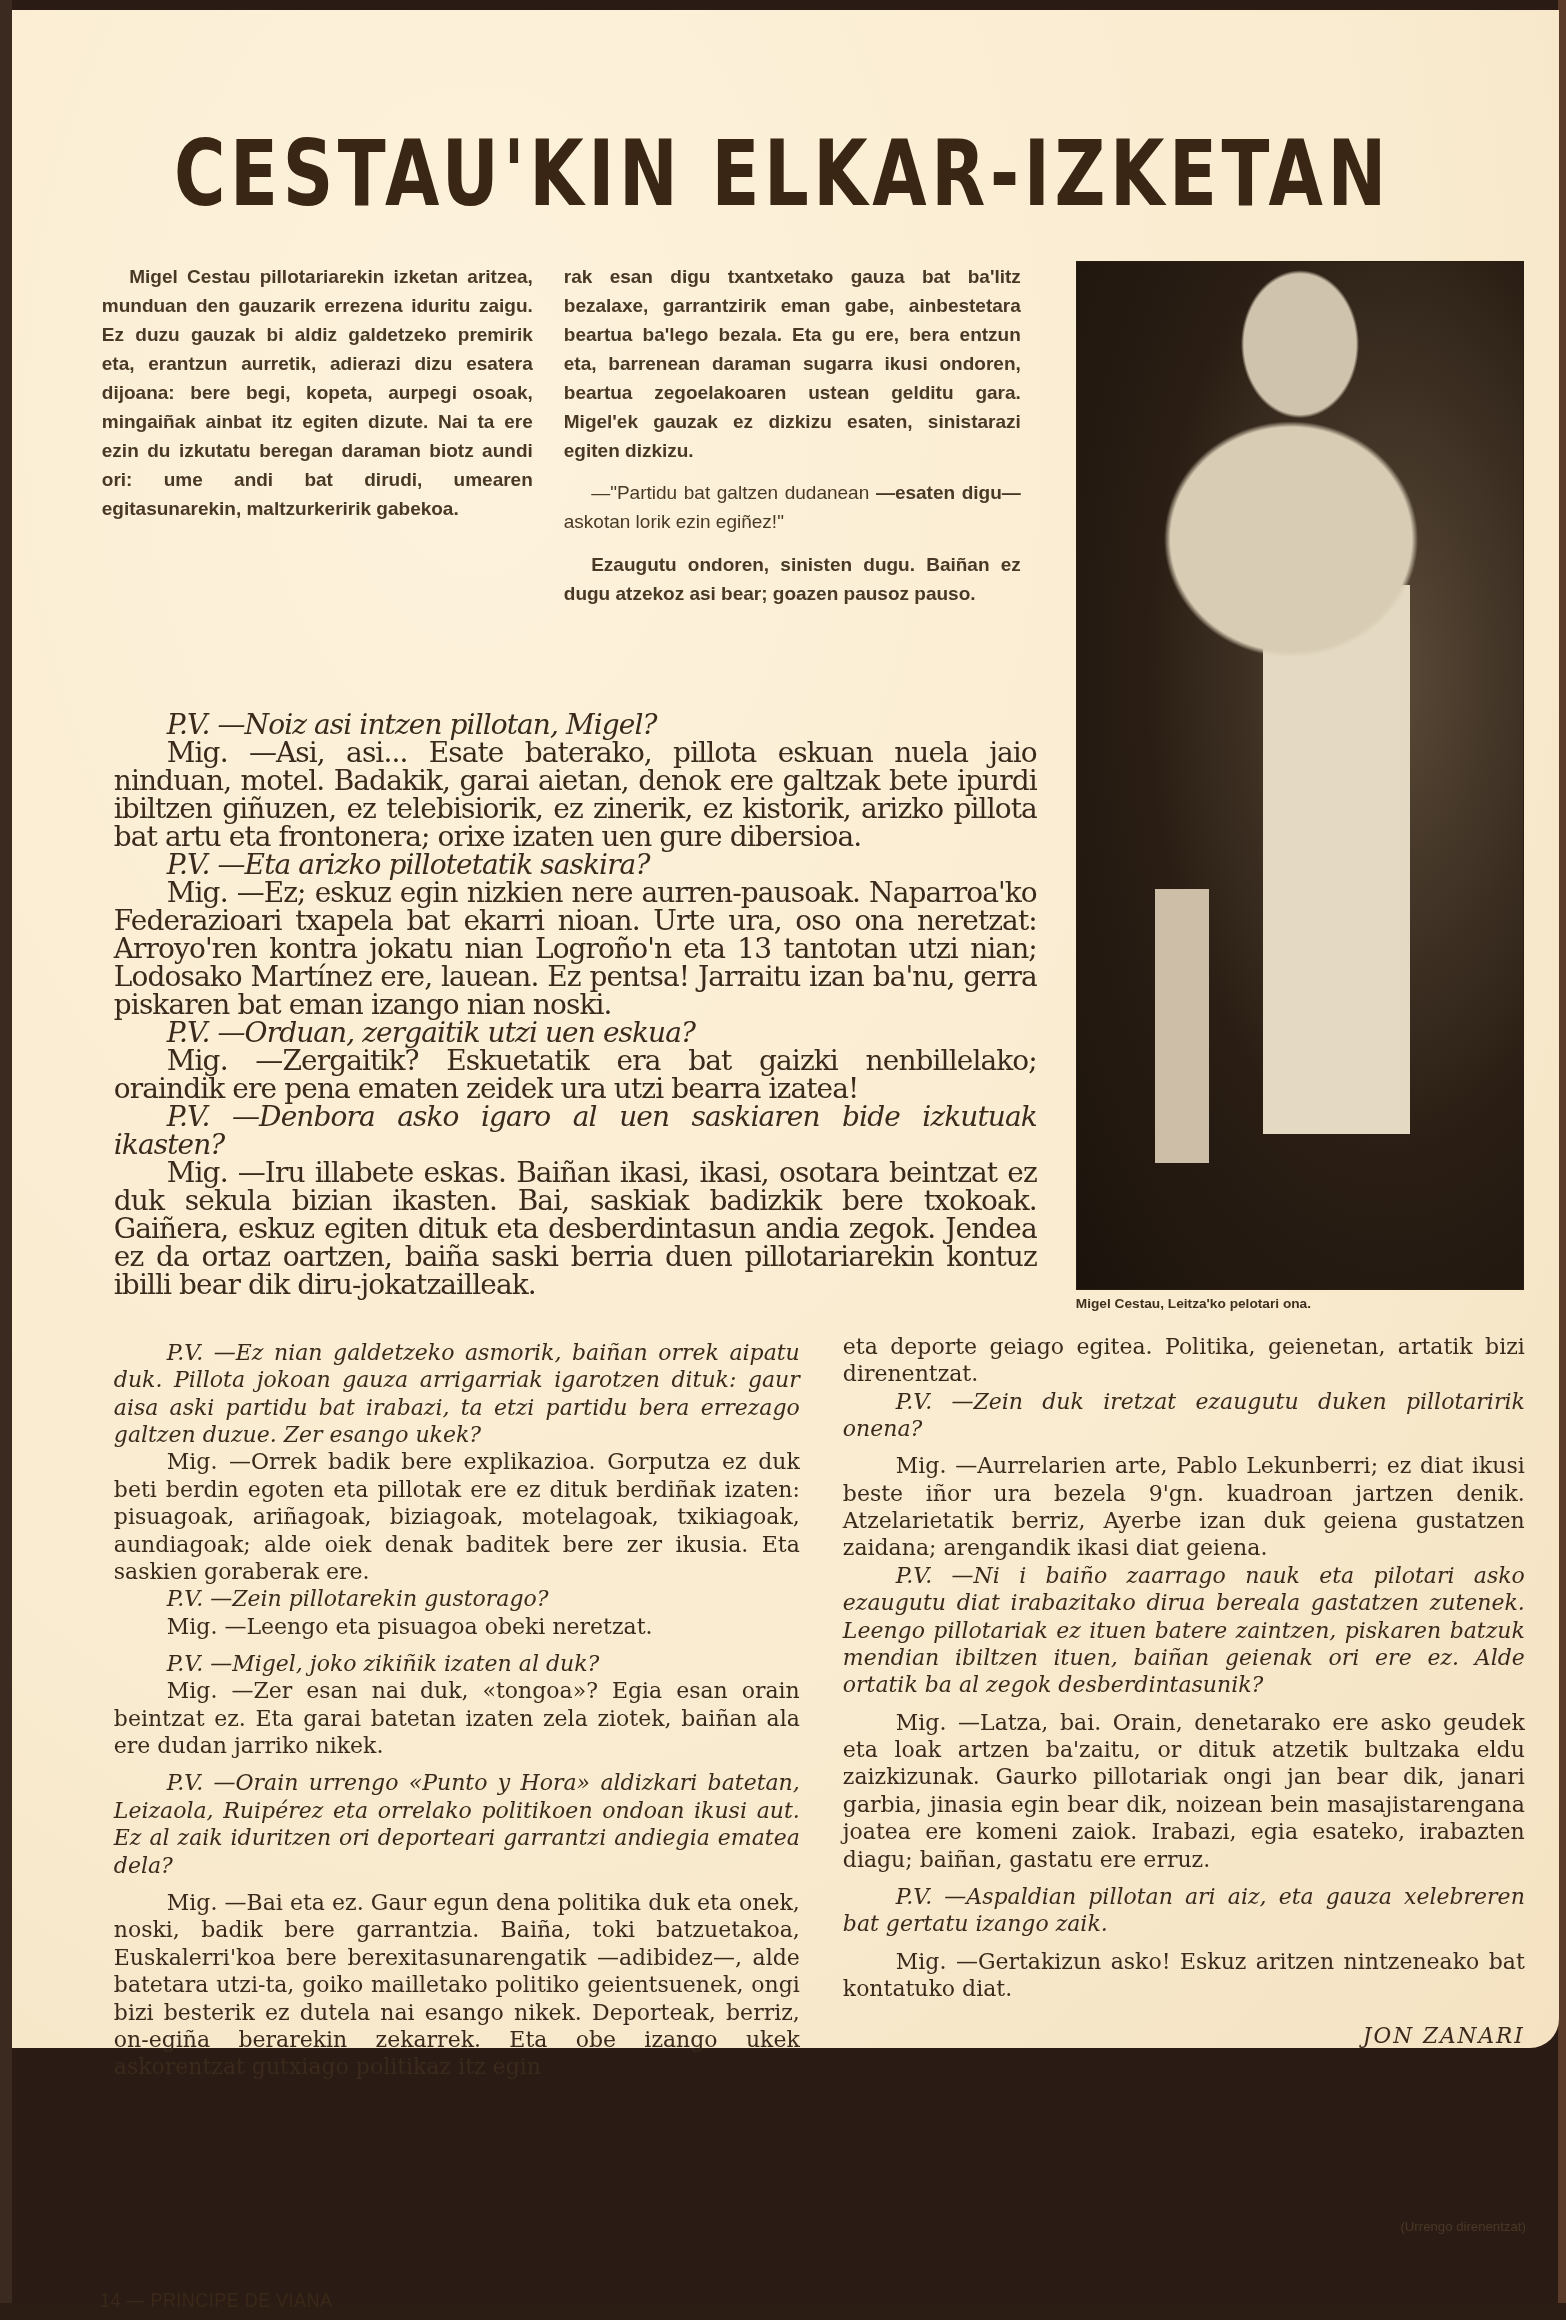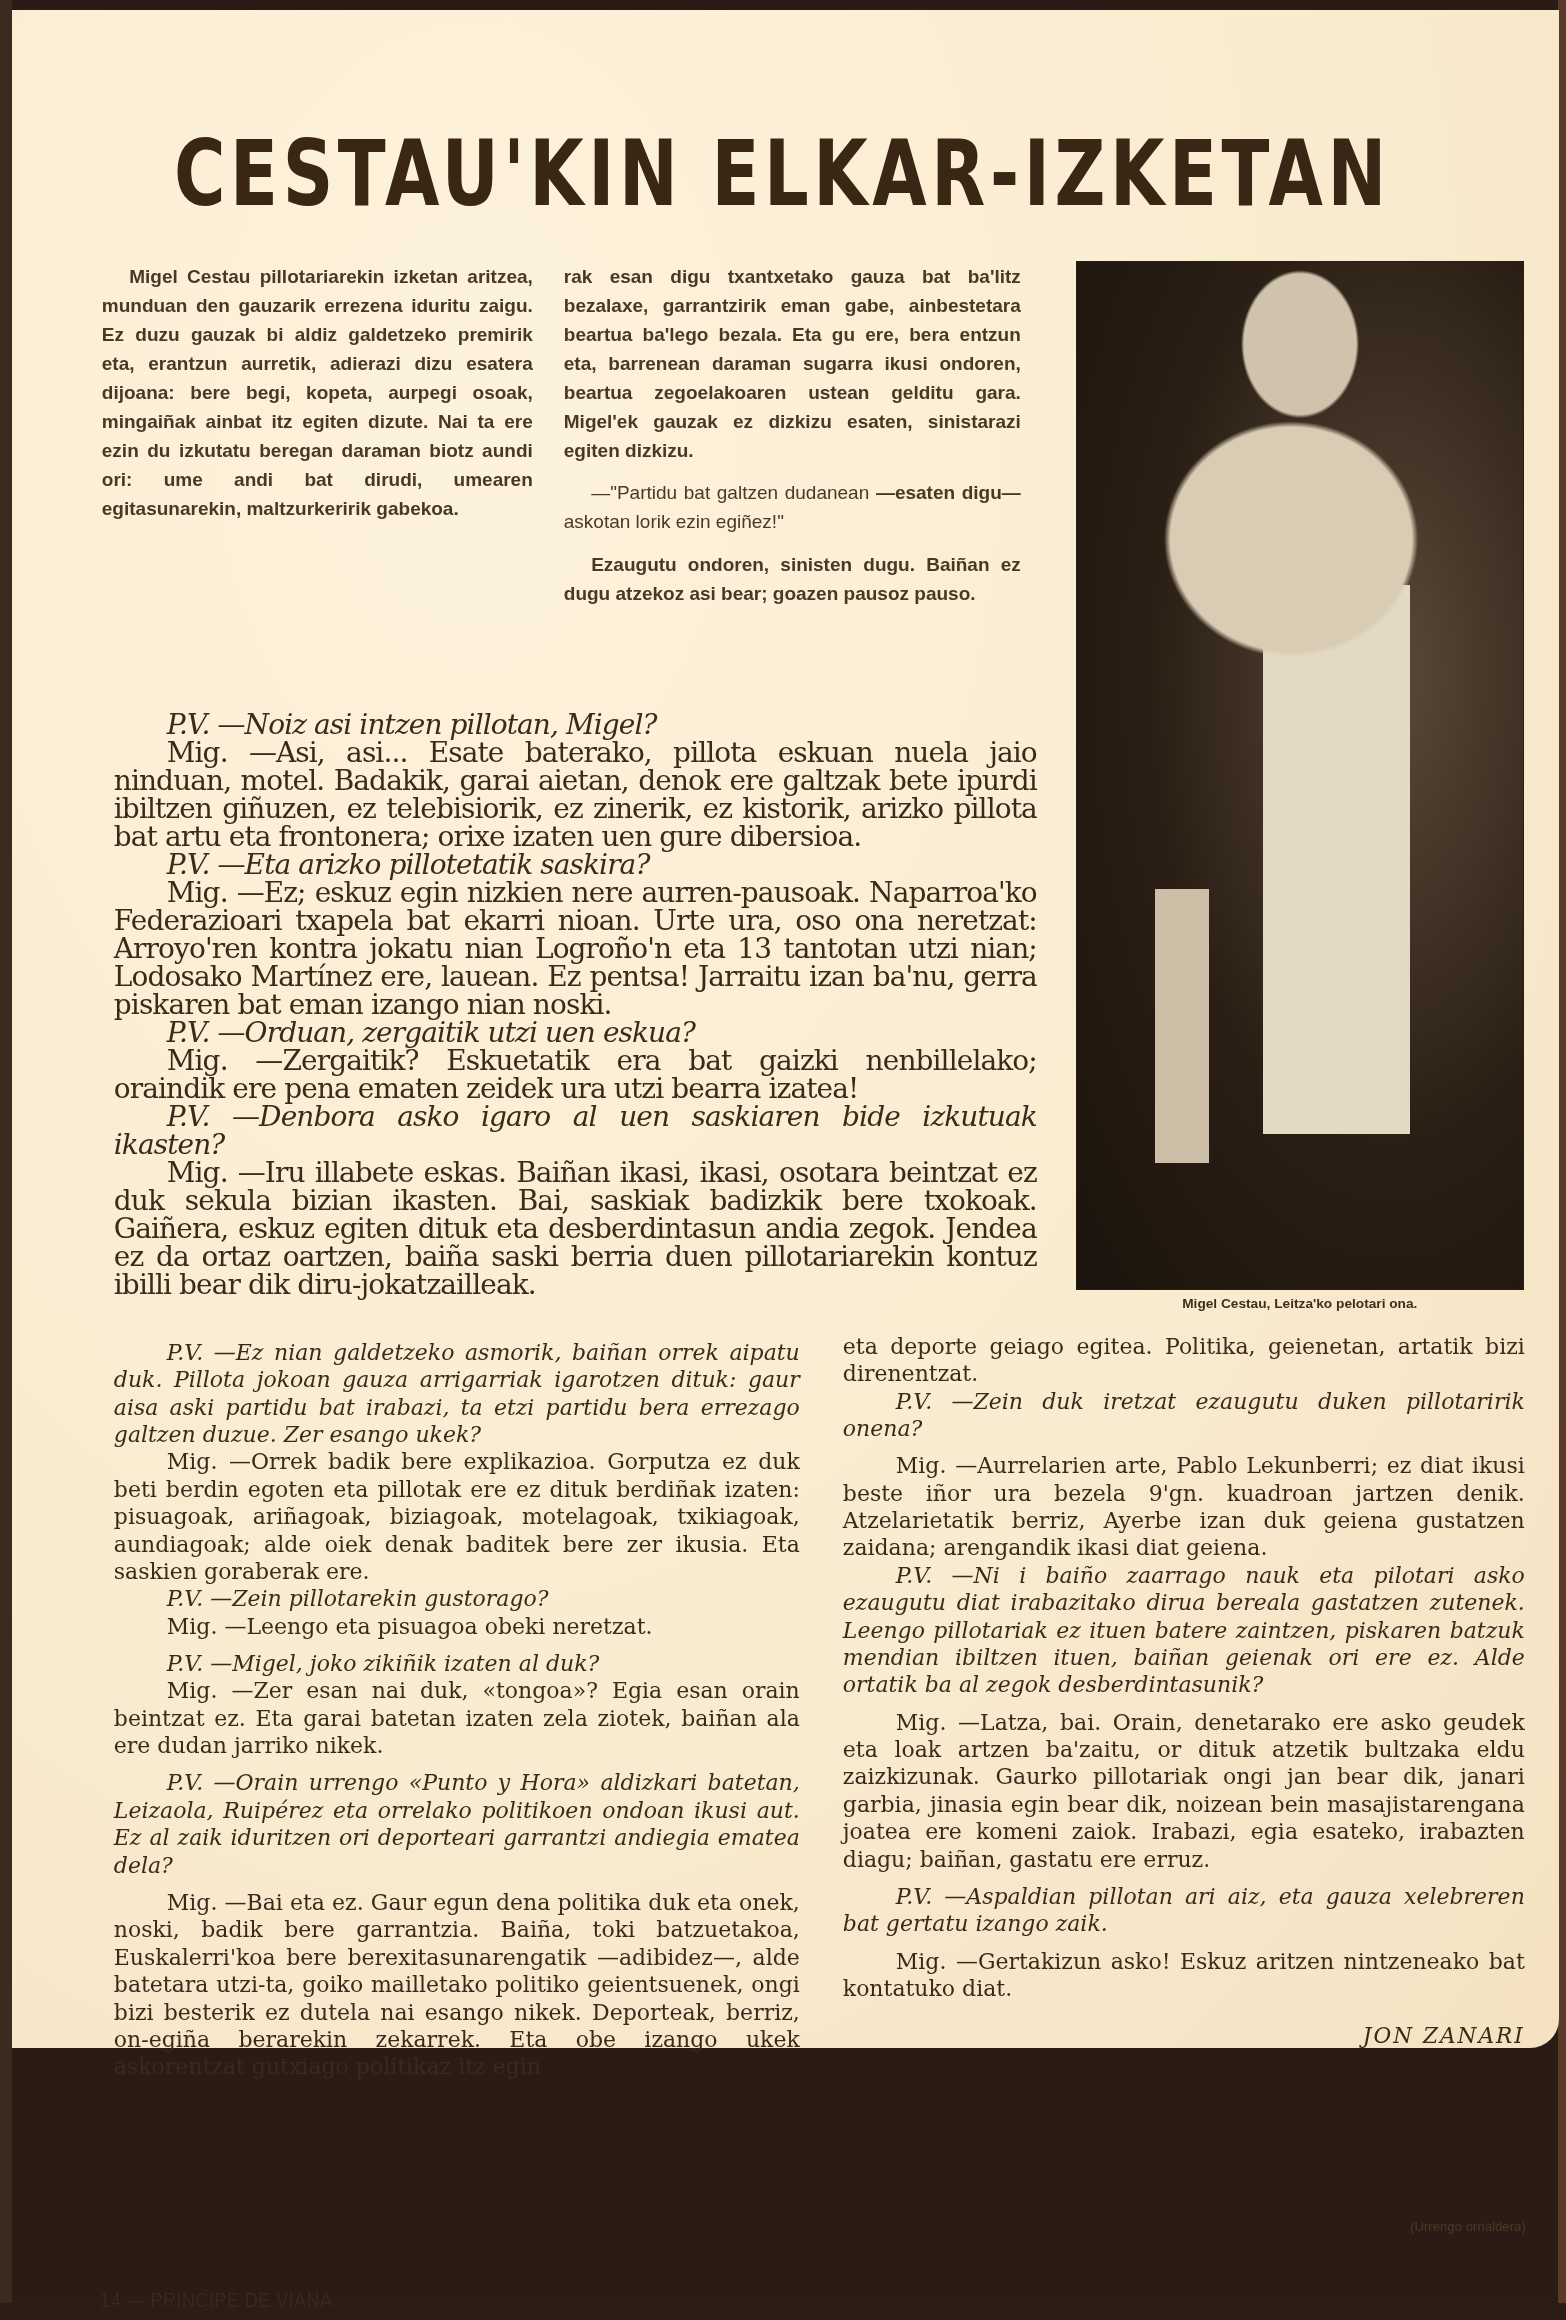--- a/index.html
+++ b/index.html
@@ -33,21 +33,21 @@
     background:
       radial-gradient(ellipse 59px 74px at 50% 8%, #cfc3ad 0 95%, transparent 100%),
       radial-gradient(ellipse 127px 118px at 48% 27%, #d8ccb4 0 95%, transparent 100%),
       linear-gradient(#e4d9c2, #e4d9c2) 186px 323px / 147px 549px no-repeat,
       linear-gradient(#cdbfa7, #cdbfa7) 78px 627px / 54px 274px no-repeat,
       radial-gradient(ellipse at 70% 40%, #5a4a38 0%, #2a1e14 55%, #1b130c 100%);
     border: 1px solid #2a1d12;
   }
   .photo-caption {
     position: absolute; left: 1064px; top: 1286px; width: 448px;
-    text-align: center; font-family: "Liberation Sans", sans-serif; font-weight: bold;
+    text-align: left; font-family: "Liberation Sans", sans-serif; font-weight: bold;
     font-size: 13.7px; color: #3f2e1e;
   }
 
   .body {
     position: absolute; font-family: "DejaVu Serif", serif;
     font-size: 21.6px; line-height: 27px; color: #3b2a1c; text-align: justify;
   }
   .body p { text-indent: 53px; }
   .body p.q { font-style: italic; }
   .body p.gap { margin-top: 9.8px; }
@@ -120,16 +120,16 @@
     <p style="text-indent:0">eta deporte geiago egitea. Politika, geienetan, artatik bizi direnentzat.</p>
     <p class="q">P.V. —Zein duk iretzat ezaugutu duken pillotaririk onena?</p>
     <p class="gap">Mig. —Aurrelarien arte, Pablo Lekunberri; ez diat ikusi beste iñor ura bezela 9'gn. kuadroan jartzen denik. Atzelarietatik berriz, Ayerbe izan duk geiena gustatzen zaidana; arengandik ikasi diat geiena.</p>
     <p class="q">P.V. —Ni i baiño zaarrago nauk eta pilotari asko ezaugutu diat irabazitako dirua bereala gastatzen zutenek. Leengo pillotariak ez ituen batere zaintzen, piskaren batzuk mendian ibiltzen ituen, baiñan geienak ori ere ez. Alde ortatik ba al zegok desberdintasunik?</p>
     <p class="gap">Mig. —Latza, bai. Orain, denetarako ere asko geudek eta loak artzen ba'zaitu, or dituk atzetik bultzaka eldu zaizkizunak. Gaurko pillotariak ongi jan bear dik, janari garbia, jinasia egin bear dik, noizean bein masajistarengana joatea ere komeni zaiok. Irabazi, egia esateko, irabazten diagu; baiñan, gastatu ere erruz.</p>
     <p class="q gap">P.V. —Aspaldian pillotan ari aiz, eta gauza xelebreren bat gertatu izango zaik.</p>
     <p class="gap">Mig. —Gertakizun asko! Eskuz aritzen nintzeneako bat kontatuko diat.</p>
     <div class="signature">JON ZANARI</div>
   </div>
 
-  <div class="continue">(Urrengo orrialdera)</div>
+  <div class="continue">(Urrengo direnentzat)</div>
   <div class="footer">14 — PRINCIPE DE VIANA</div>
 </div>
 
 
 </body></html>

